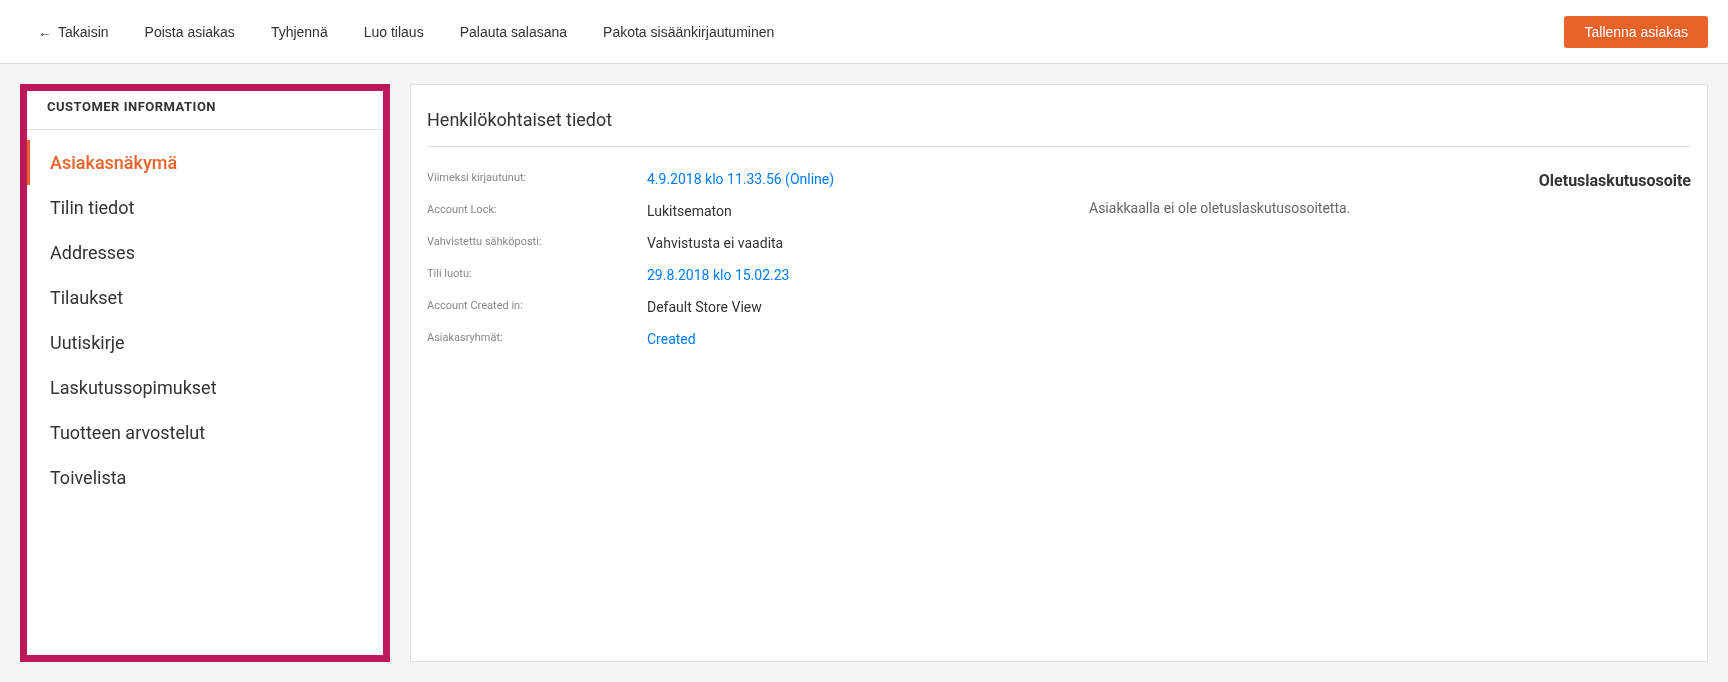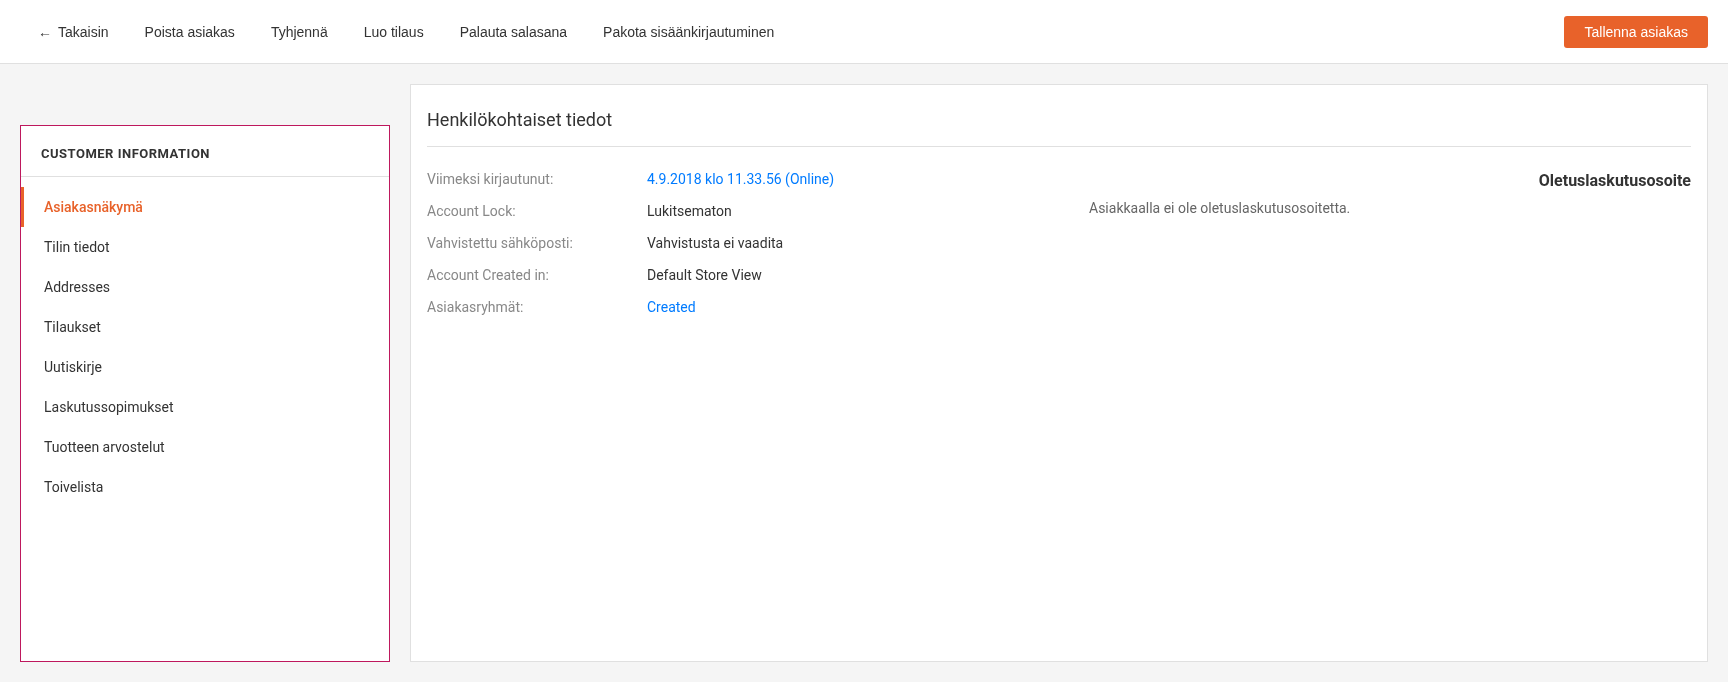--- a/index.html
+++ b/index.html
@@ -48,43 +48,42 @@
       display: flex;
       min-height: calc(100vh - 64px);
       padding: 20px;
       gap: 20px;
       max-width: 1728px;
     }
 
     
     .sidebar {
       background: #fff;
-      border: 1px solid #be185d;
+      border: 7px solid #be185d;
       width: 370px;
       min-width: 370px;
-      padding: 20px 0;
-      margin-top: 41px;
+      padding: 8px 0;
     }
     .sidebar-title {
       font-size: 13px;
       font-weight: 700;
       color: #333;
       padding: 0 20px 15px 20px;
       border-bottom: 1px solid #e0e0e0;
       text-transform: uppercase;
       letter-spacing: 0.5px;
     }
     .sidebar-nav {
       margin-top: 10px;
     }
     .sidebar-item {
       padding: 12px 20px;
       cursor: pointer;
       color: #333;
-      font-size: 14px;
+      font-size: 18px;
       display: block;
       text-decoration: none;
       border-left: 3px solid transparent;
     }
     .sidebar-item.active {
       color: #e8622a;
       border-left: 3px solid #e8622a;
       font-weight: 500;
     }
 
@@ -113,21 +112,21 @@
       flex: 1;
     }
     .info-row {
       display: flex;
       margin-bottom: 16px;
       gap: 20px;
     }
     .info-label {
       color: #888;
       min-width: 200px;
-      font-size: 14px;
+      font-size: 11px;
     }
     .info-value {
       color: #333;
       font-size: 14px;
     }
     .info-value.link { color: #007bff; }
     .billing-title {
       font-weight: 700;
       font-size: 16px;
       color: #333;
@@ -198,20 +197,24 @@
         <div class="info-row">
           <span class="info-label">Account Lock:</span>
           <span class="info-value">Lukitsematon</span>
         </div>
 
         <div class="info-row">
           <span class="info-label">Vahvistettu sähköposti:</span>
           <span class="info-value">Vahvistusta ei vaadita</span>
         </div>
 
+        <div class="info-row">
+          <span class="info-label">Tili luotu:</span>
+          <span class="info-value link">29.8.2018 klo 15.02.23</span>
+        </div>
 
         <div class="info-row">
           <span class="info-label">Account Created in:</span>
           <span class="info-value">Default Store View</span>
         </div>
 
         <div class="info-row">
           <span class="info-label">Asiakasryhmät:</span>
           <span class="info-value link">Created</span>
         </div>

